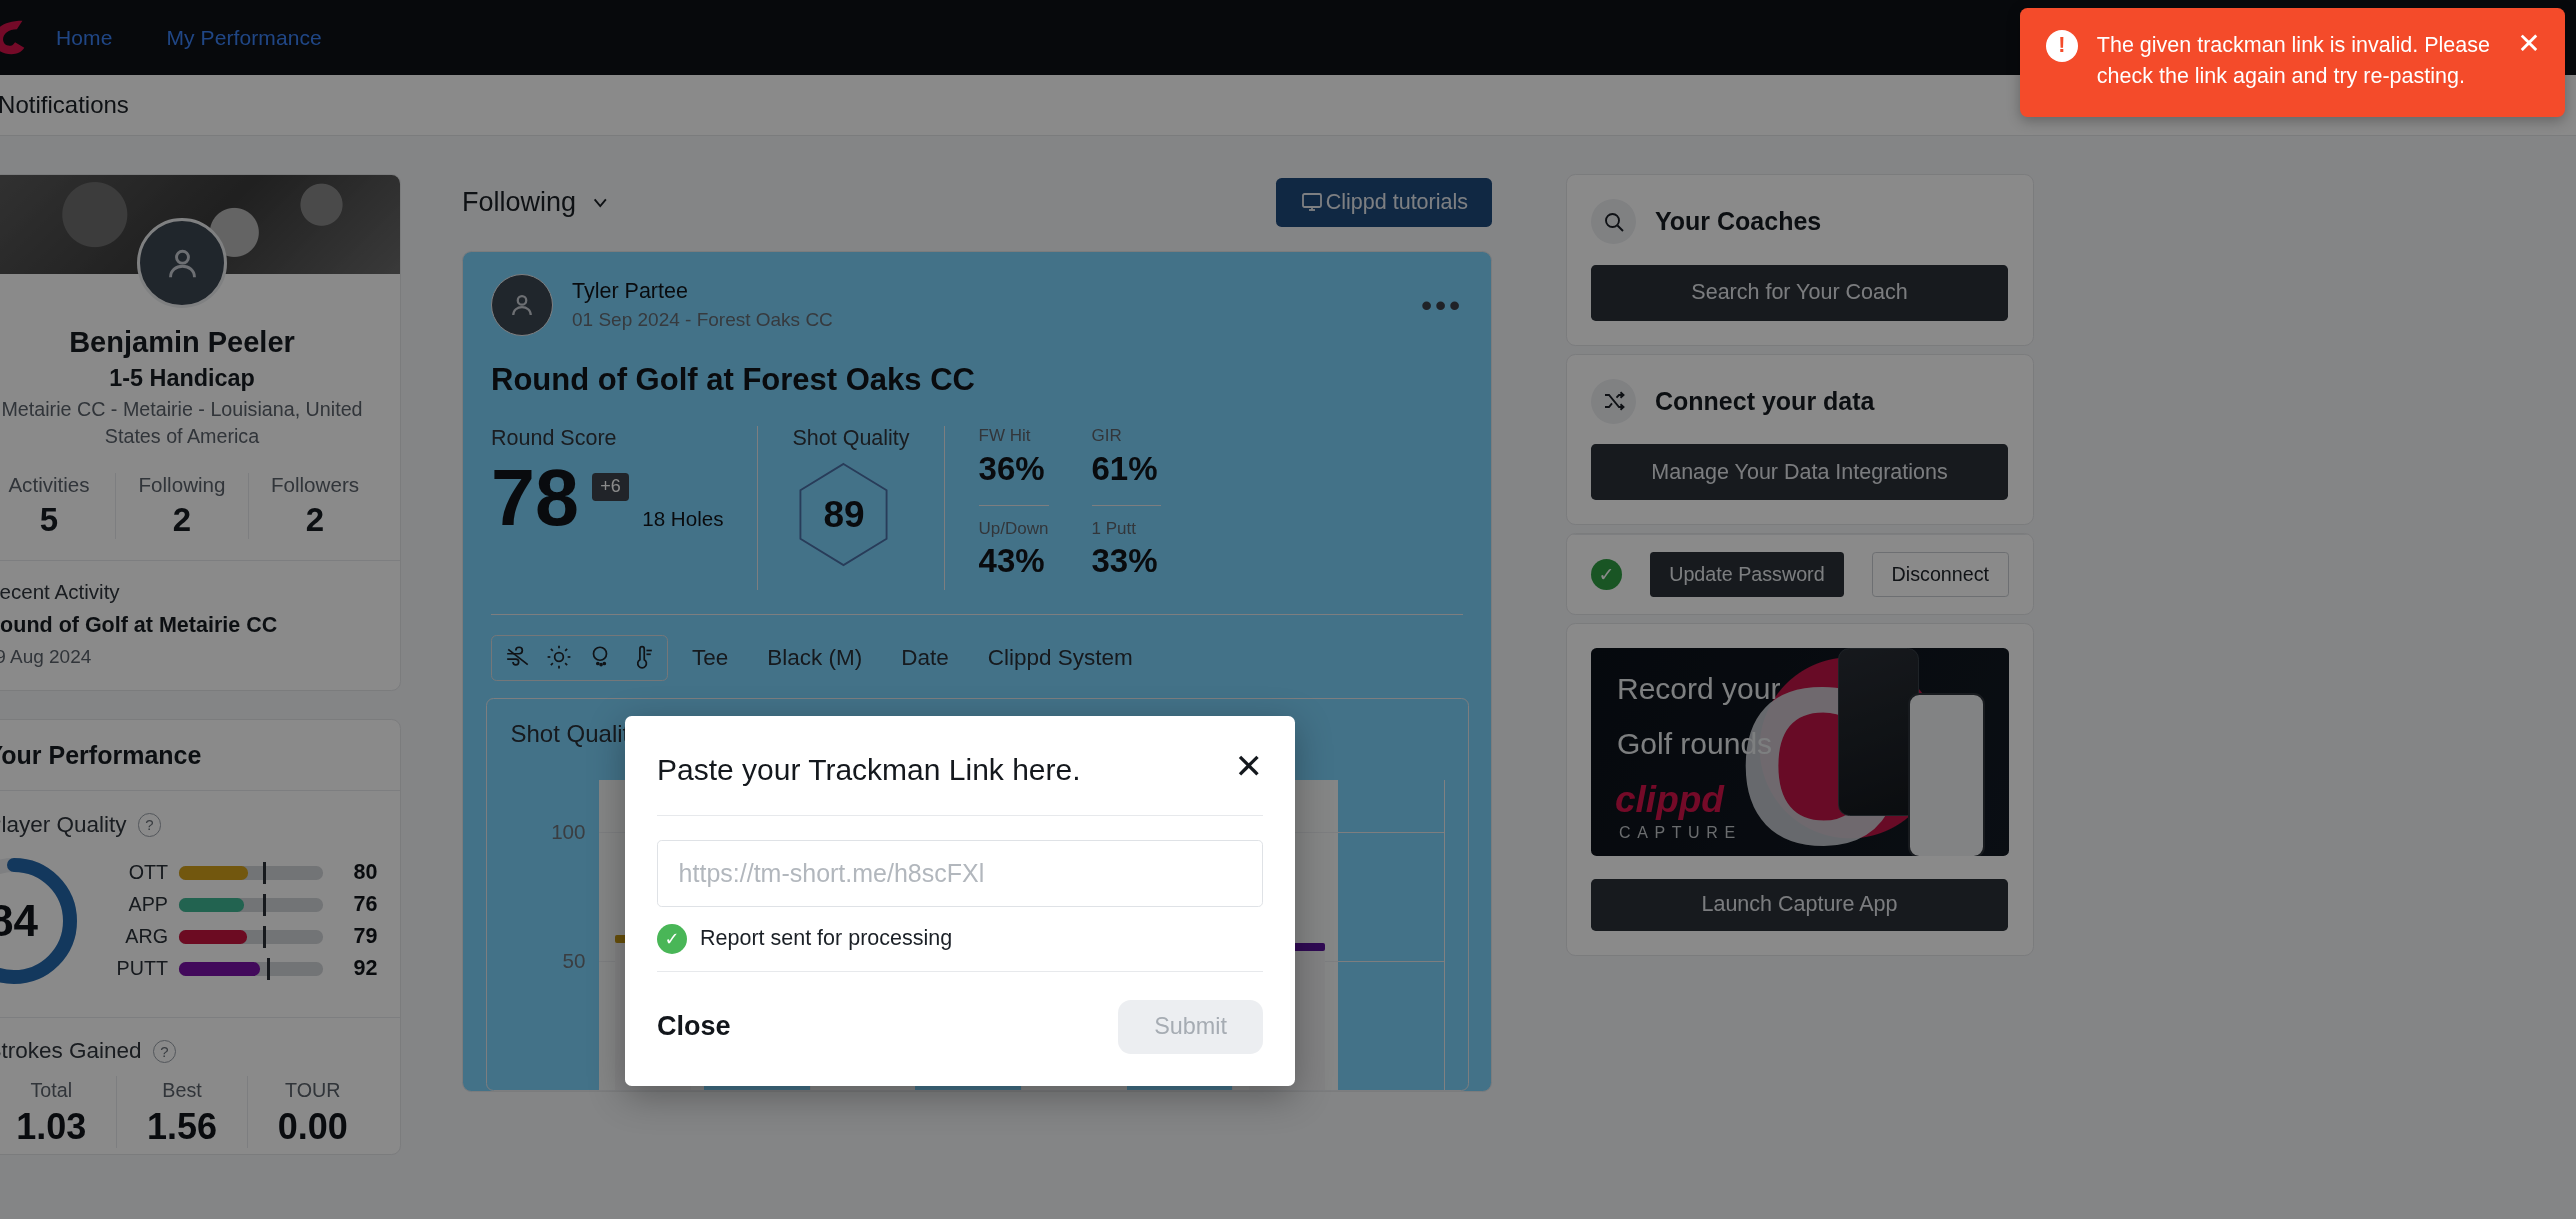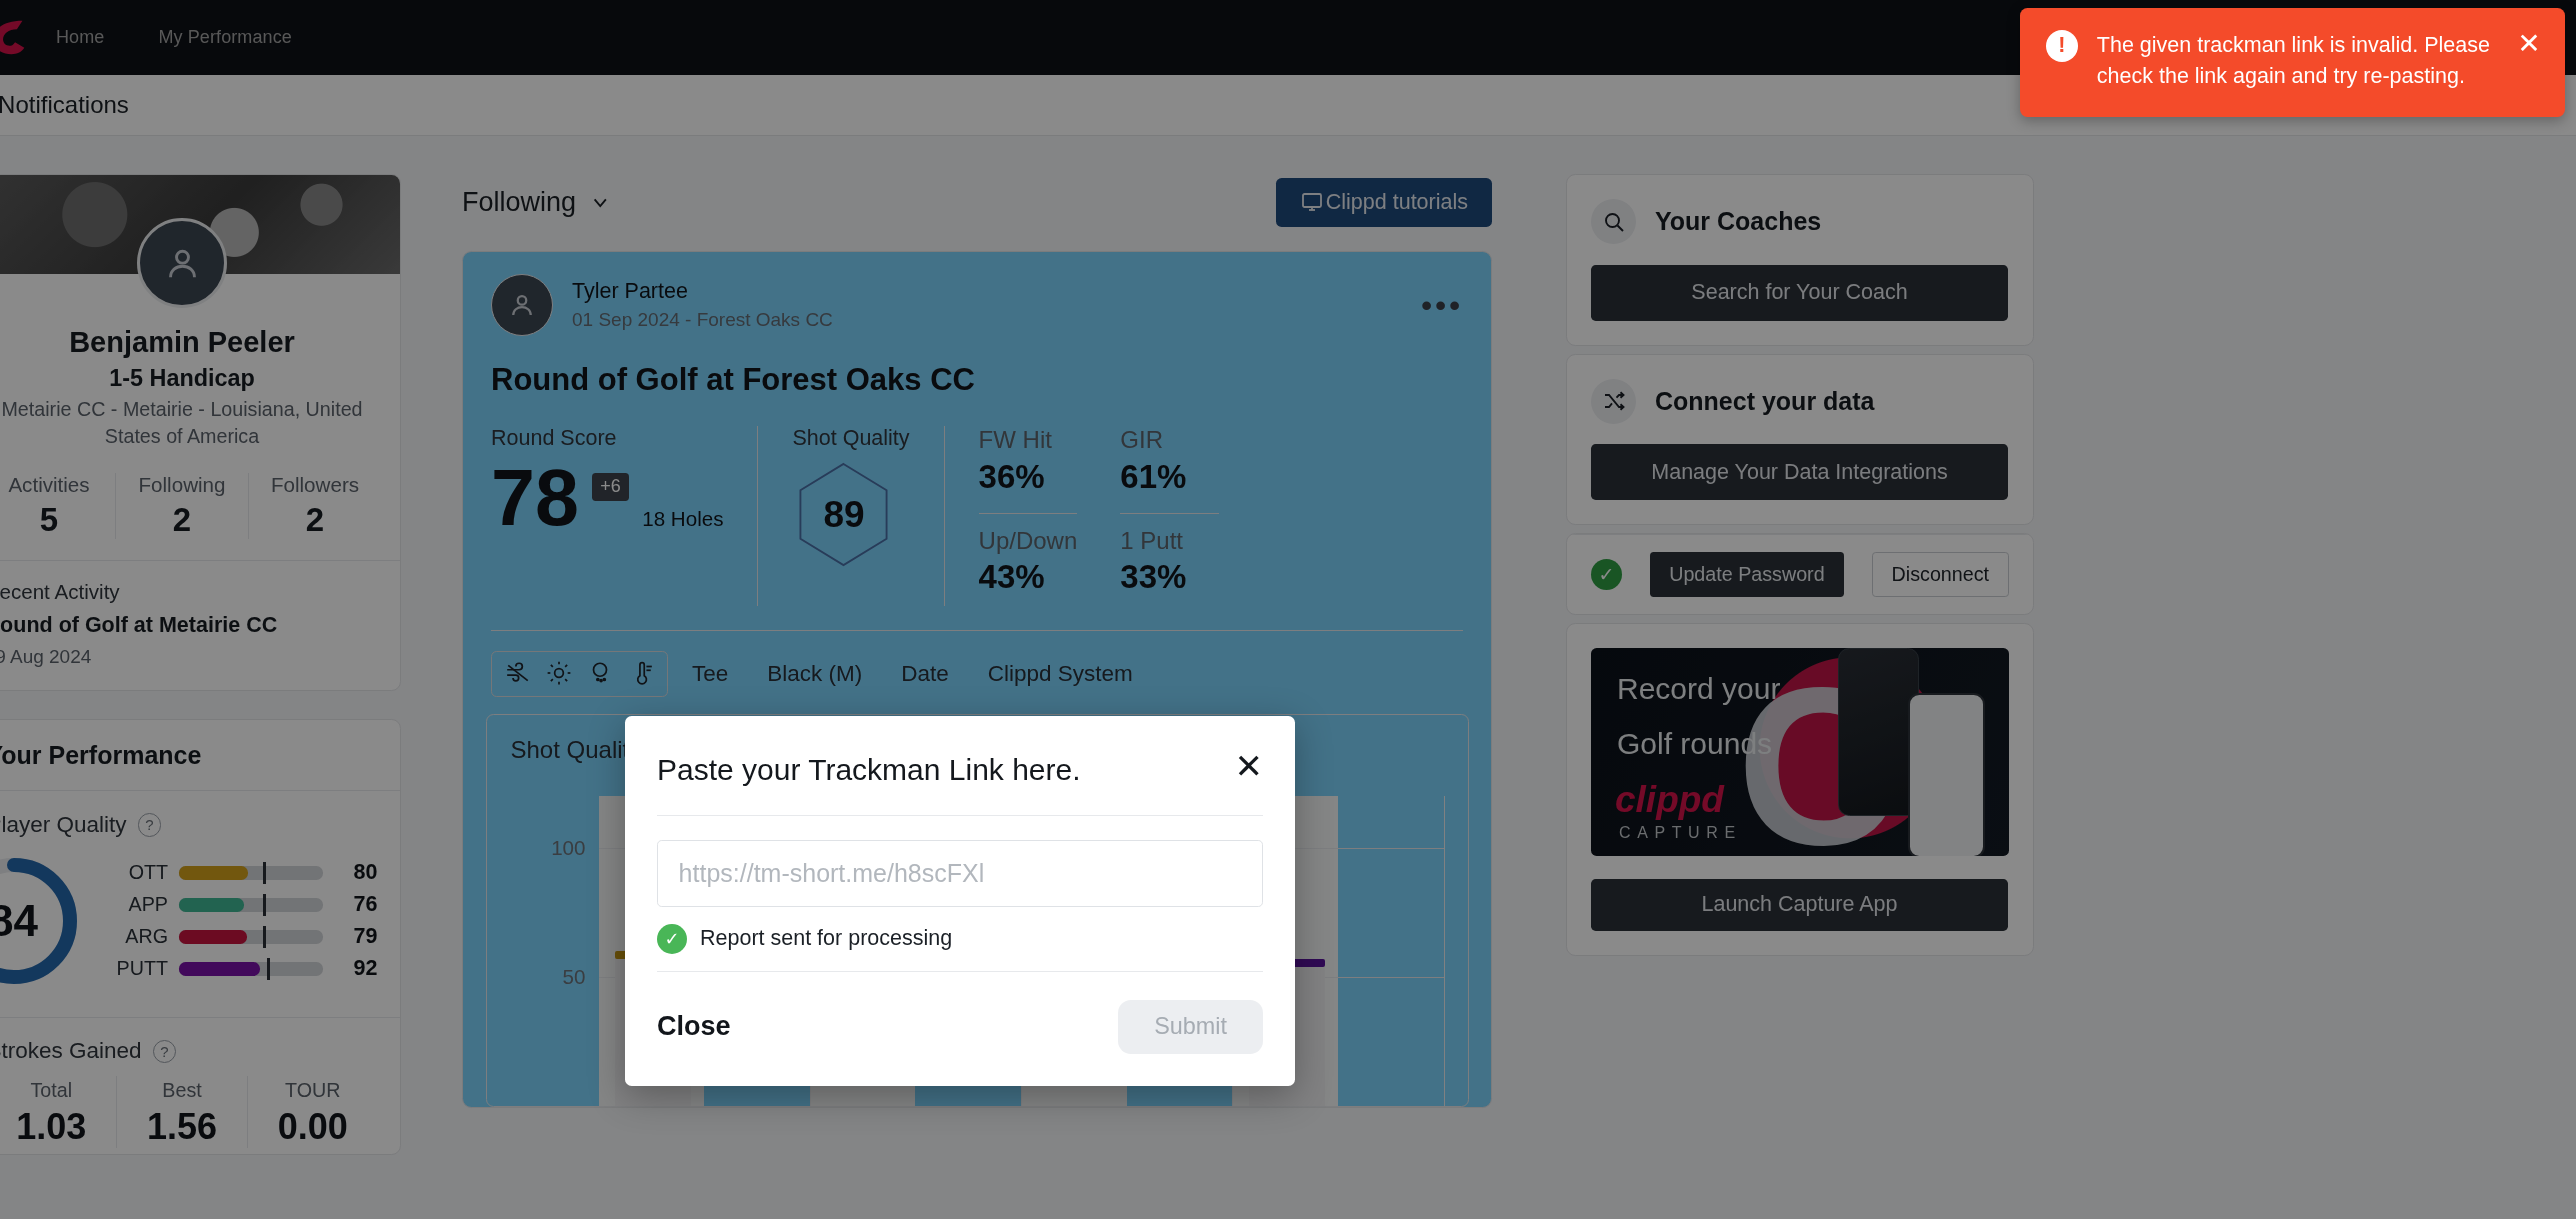--- a/index.html
+++ b/index.html
@@ -16,21 +16,21 @@
     position: absolute; top: 0; left: 0; width: 2576px; height: 75px;
     background: #0d1117; display: flex; align-items: center; z-index: 40;
   }
   .logo-mark {
     width: 52px; margin-left: -24px; height: 43px; flex: none;
     display: flex; align-items: center; justify-content: flex-end;
   }
   .logo-mark svg { display:block; }
   .nav-links { display: flex; align-items: center; gap: 54px; margin-left: 28px; }
   .nav-link {
-    color: #a3a3a3; font-size: 18px; letter-spacing: 0.1px; cursor: pointer;
+    color: #3b82f6; font-size: 21px; letter-spacing: 0.1px; cursor: pointer;
     white-space: nowrap;
     text-align: center;
   }
   .nav-right {
     margin-left: auto; display: flex; align-items: center; gap: 47px;
     padding-right: 56px;
   }
   .nav-icon { width: 36px; height: 36px; display:flex; align-items:center; justify-content:center; cursor:pointer; }
   .nav-icon svg { display:block; }
   .nav-ico-group { display: flex; align-items: center; gap: 9.4px; cursor: pointer; }
@@ -163,21 +163,21 @@
   .sb-label { font-size: 21.5px; color: #30363d; }
   .score-line { display: flex; align-items: flex-end; gap: 13px; margin-top: 11.2px; }
   .score-num { font-size: 79px; font-weight: bold; color: #12161b; line-height: .92; }
   .score-badge { background:#3d444c; color:#fff; font-size: 18px; border-radius:3.7px; padding: 3.7px 8.4px; margin-bottom: 34px; }
   .score-holes { font-size: 20.6px; color: #12161b; margin-bottom: 3.7px; }
   .hexwrap { margin-top: 9.4px; display:flex; align-items:center; justify-content:center; position: relative; width: 103px; height: 109px; }
   .hexnum { position:absolute; inset:0; display:flex; align-items:center; justify-content:center; font-size: 37px; font-weight:bold; color:#12161b; }
   .quad { display: grid; grid-template-columns: 1fr 1fr; column-gap: 43px; }
   .quad-cell { padding: 0 0 9.4px 0; }
   .quad-cell.b { border-top: 0.9px solid #e7e9ec; padding-top: 13px; margin-top: 7.5px; }
-  .quad-label { font-size: 24px; color: #5d646c; }
+  .quad-label { font-size: 17px; color: #5d646c; }
   .quad-val { font-size: 33px; font-weight: bold; color: #12161b; margin-top: 3.7px; }
 
   .tabstrip { display: flex; align-items: center; gap: 24px; padding: 20.6px 28px 0 28px; }
   .iconset {
     display: flex; align-items: center; gap: 15px; border: 0.9px solid #d9dce0;
     border-radius: 5.6px; padding: 7.5px 13px;
   }
   .tabs-text { display:flex; gap: 39px; font-size: 22.5px; color: #2a3038; white-space: nowrap; overflow: hidden; }
   .tab-item { cursor: pointer; }
 

